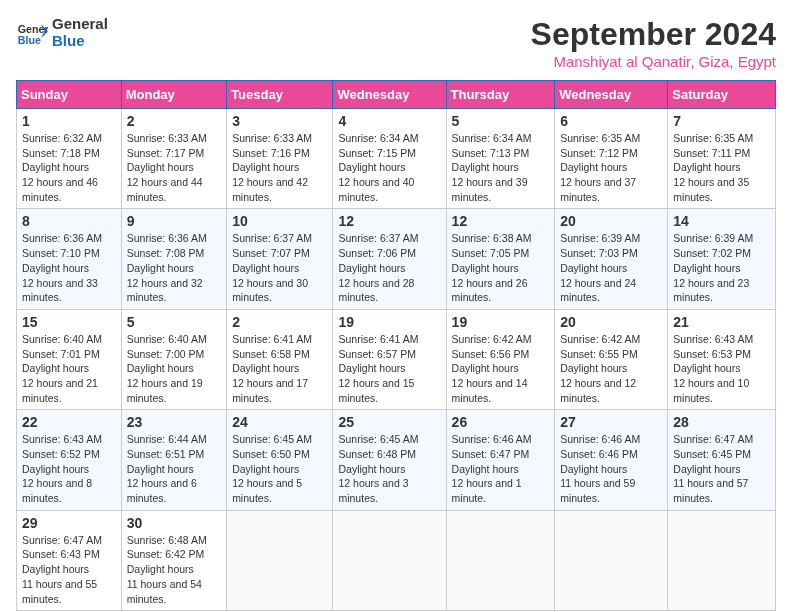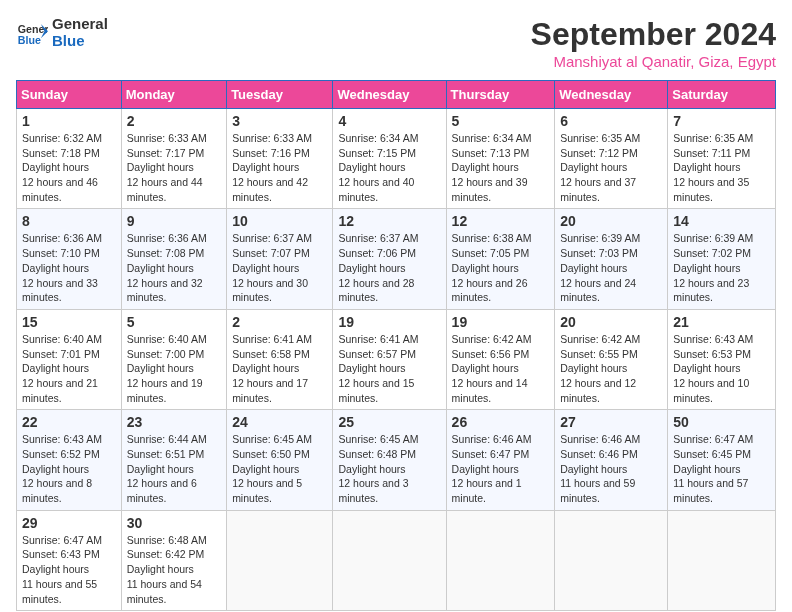--- a/index.html
+++ b/index.html
@@ -356,21 +356,21 @@
         <td>
         <span class="day-num">27</span>
         <div class="day-info">
           Sunrise: 6:46 AM<br>
           Sunset: 6:46 PM<br>
           Daylight hours<br>
           11 hours and 59 minutes.
         </div>
         </td>
         <td>
-        <span class="day-num">50</span>
+        <span class="day-num">28</span>
         <div class="day-info">
           Sunrise: 6:47 AM<br>
           Sunset: 6:45 PM<br>
           Daylight hours<br>
           11 hours and 57 minutes.
         </div>
         </td>
       </tr>
       <tr>
         <td>

